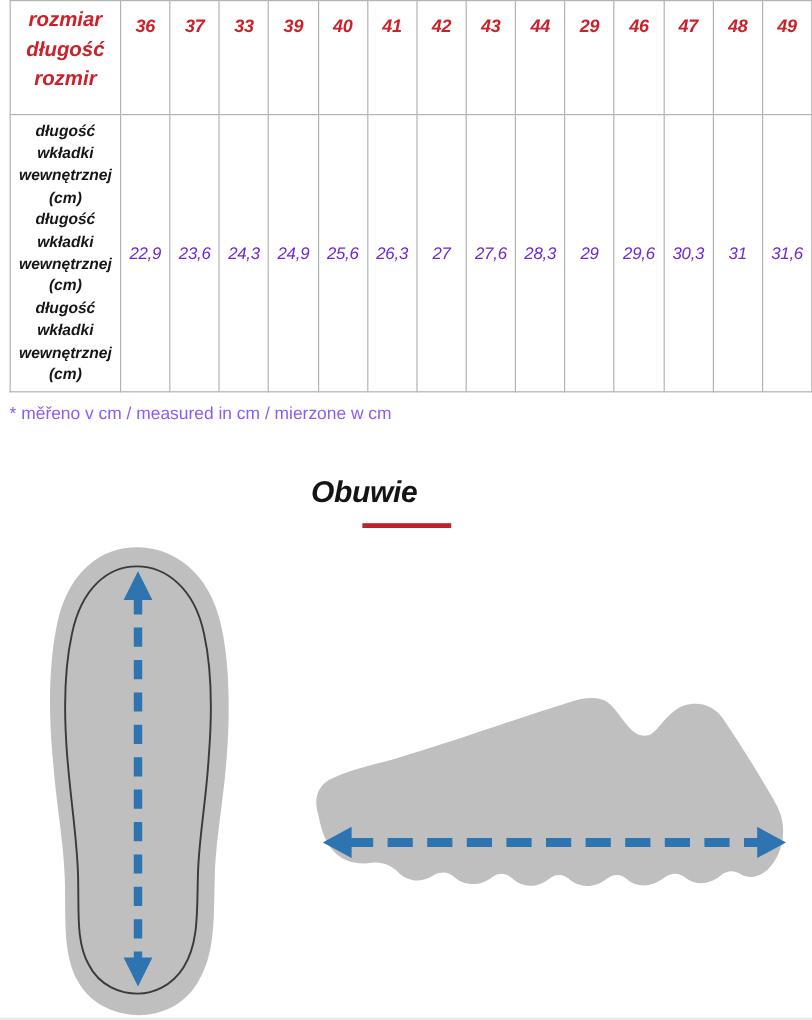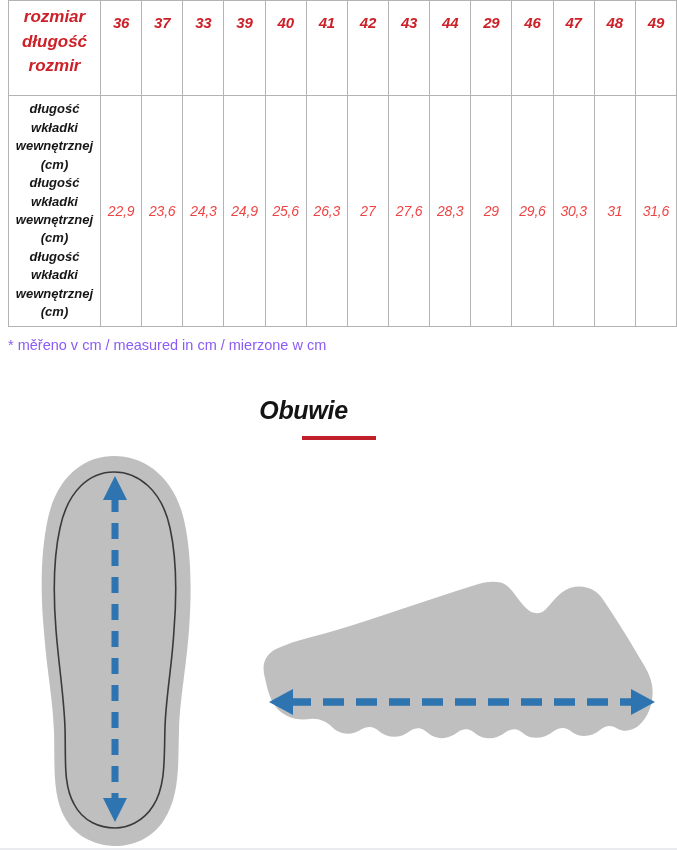--- a/index.html
+++ b/index.html
@@ -8,21 +8,21 @@
   .page { position:relative; width:677px; height:850px; background:#ffffff; overflow:hidden; margin:0 auto; }
 
   
   table.size-table { position:absolute; left:8px; top:0; width:669px; border-collapse:collapse; table-layout:fixed; }
   table.size-table td { border:1px solid #b3b3b3; text-align:center; font-style:italic; }
   tr.header-row td { height:95px; vertical-align:top; color:#cc2129; font-weight:bold; }
   td.header-label-cell { padding-top:4px; font-size:17px; line-height:1.45; }
   td.size-cell { padding-top:13px; font-size:15px; letter-spacing:-0.2px; }
   tr.data-row td { height:231px; vertical-align:middle; }
   td.row-label-cell { font-size:13px; line-height:1.42; color:#161616; font-weight:bold; }
-  td.value-cell { font-size:14px; color:#ef4444; letter-spacing:-0.2px; }
+  td.value-cell { font-size:14px; color:#6d28d9; letter-spacing:-0.2px; }
 
   
   .footnotes { position:absolute; left:8px; top:335px; font-size:14.5px; color:#8b5cf6; line-height:1.45; }
 
   
   .section-heading { position:absolute; left:0; top:396px; width:607px; text-align:center;
                      font-size:25px; font-weight:bold; font-style:italic; color:#141414; letter-spacing:-0.3px; }
   .heading-rule { position:absolute; top:436px; left:50%; transform:translateX(-50%); width:74px; height:4px; background:#c0202a; }
 
   

